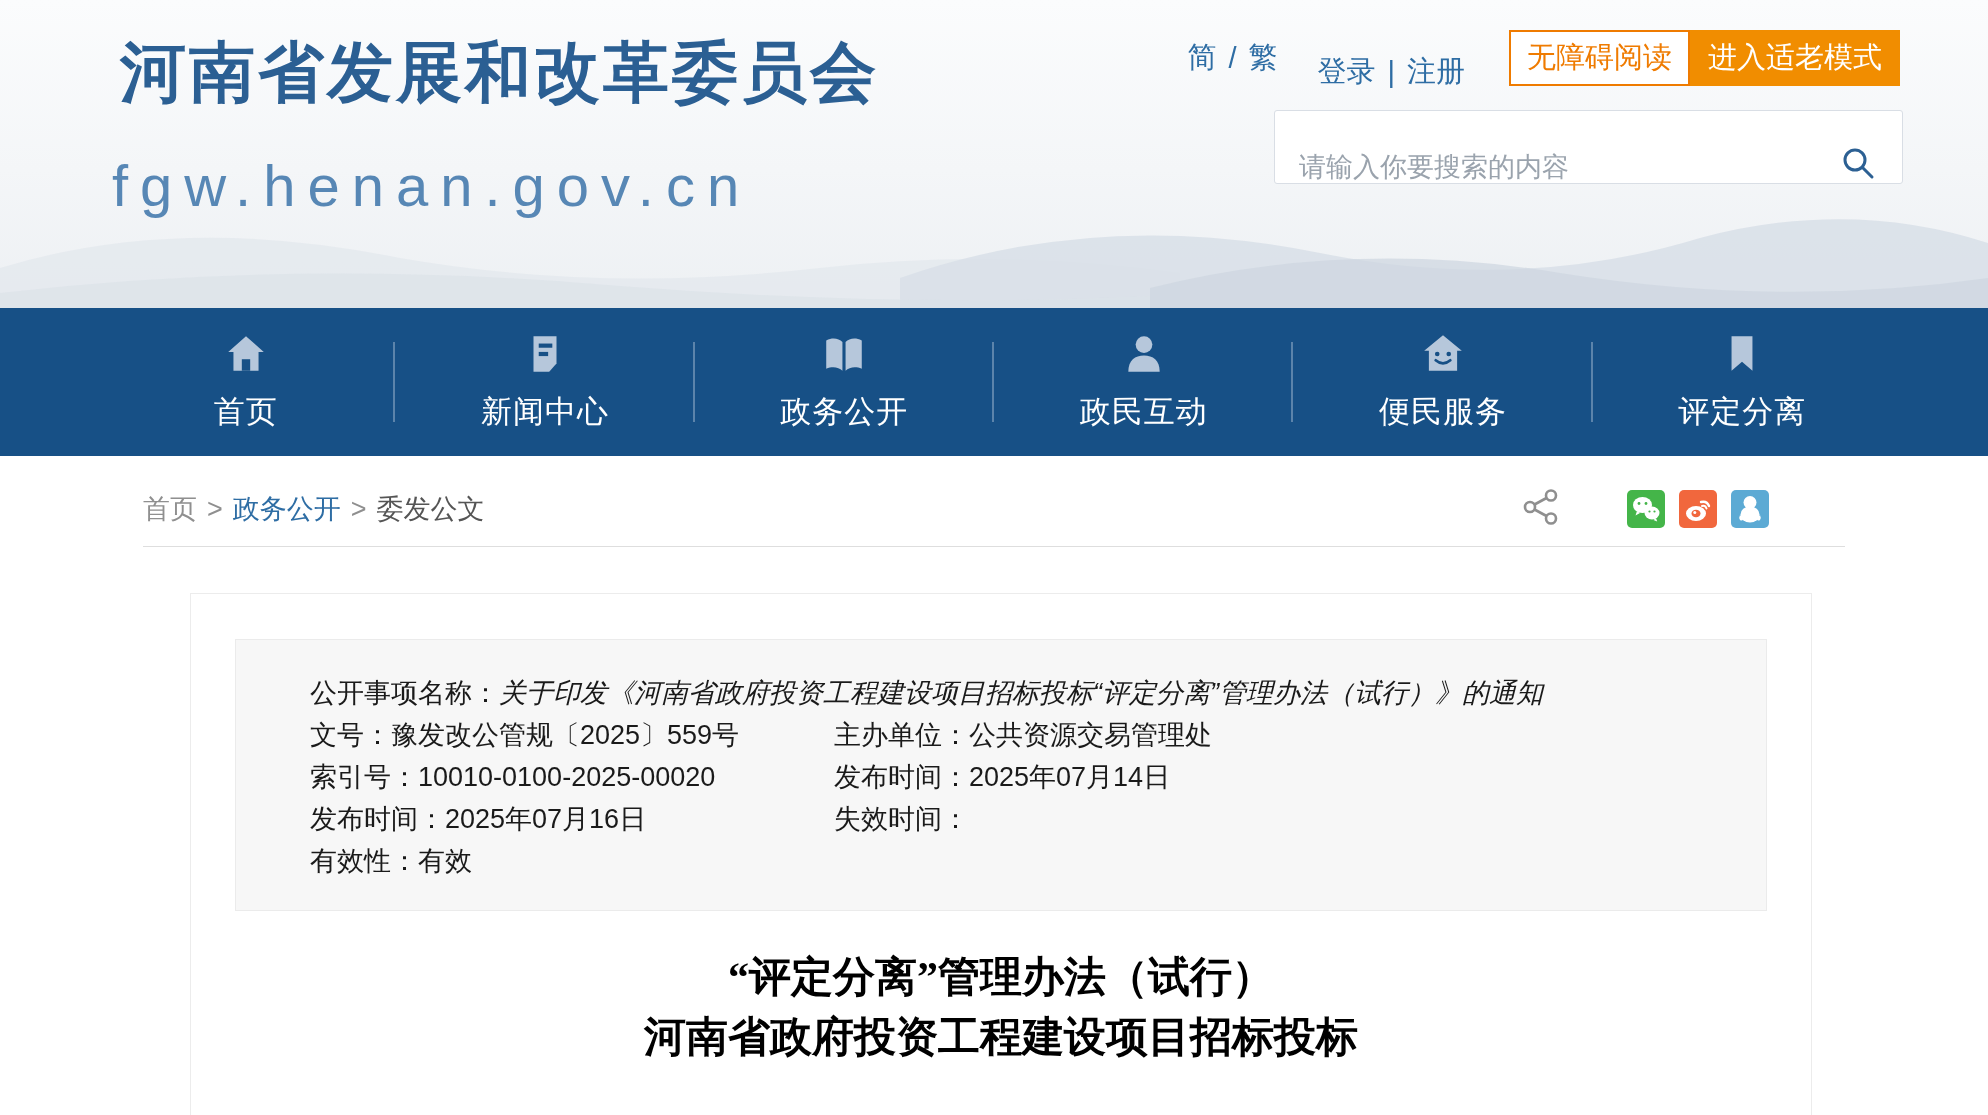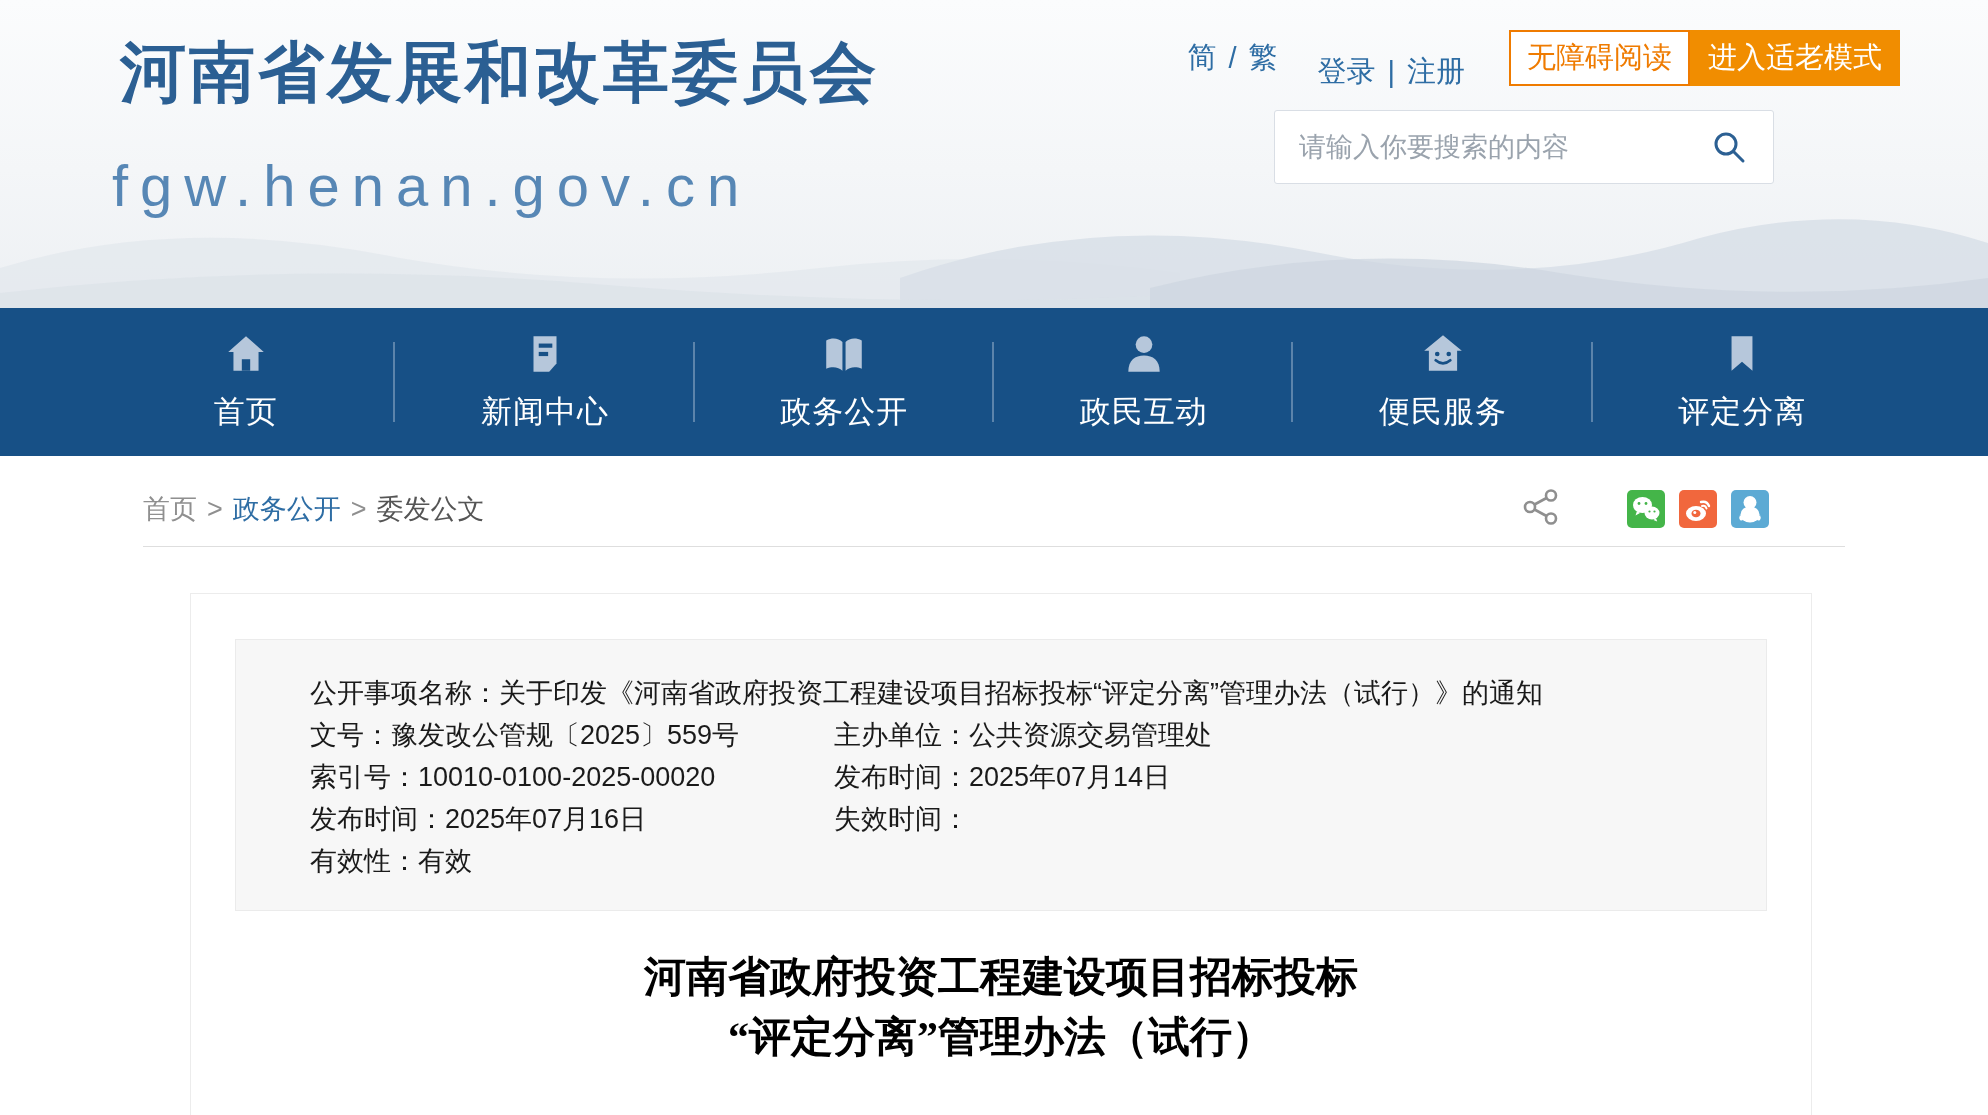--- a/index.html
+++ b/index.html
@@ -18,22 +18,22 @@
 
   .utility { position:absolute; top:30px; right:88px; height:56px; display:flex; align-items:center; }
   .util-links { display:flex; align-items:center; font-size:29px; color:#2e6da4; }
   .util-links span { cursor:pointer; }
   .util-sep { margin:0 12px; cursor:default; }
   .auth-group { margin-left:40px;margin-top:28px; }
   .btn { height:56px; display:flex; align-items:center; padding:0 16px; font-size:29px; cursor:pointer; }
   .btn-accessibility { margin-left:44px; background:#fff; border:2px solid #ef7b00; color:#ef7b00; }
   .btn-elder { background:#f18d00; border:2px solid #f18d00; color:#fff; }
 
-  .search-box { position:absolute; left:1274px; top:110px; width:500px; height:74px; background:#fff;
-                border:1px solid #d9dee5; border-radius:3px; display:flex; align-items:center; padding:0 24px; }
+  .search-box { position:absolute; left:1274px; top:110px; width:629px; height:74px; background:#fff;
+                border:1px solid #d9dee5; border-radius:3px; display:flex; align-items:flex-end; padding:0 24px; }
   .search-box input { flex:1; border:none; outline:none; background:transparent; font-size:27px; color:#333;
                       font-family:"Liberation Sans","DejaVu Sans",sans-serif; }
   .search-box input::placeholder { color:#9aa3ad; }
   .search-btn { width:40px; height:40px; display:flex; align-items:center; justify-content:center; cursor:pointer; }
 
   
   .nav { position:absolute; top:308px; left:0; width:1988px; height:148px; background:#175086; }
   .nav-inner { height:100%; margin:0 96px; display:flex; }
   .nav-item { flex:1; display:flex; flex-direction:column; align-items:center; justify-content:center;
               gap:14px; position:relative; cursor:pointer; }
@@ -58,21 +58,21 @@
   .sq-wechat { background:#44b549; }
   .sq-weibo  { background:#f1673d; }
   .sq-qq     { background:#5caad4; }
 
   
   .card { position:absolute; top:593px; left:190px; width:1622px; height:700px;
           background:#fff; border:1px solid #ececec; }
   .info-box { margin:45px 44px 0 44px; background:#f7f7f7; border:1px solid #ebebeb;
               padding:32px 40px 28px 74px; font-size:27px; color:#1a1a1a; }
   .info-line { line-height:42px; white-space:nowrap; }
-  .info-title-value { }
+  .info-title-value { font-style:italic; }
   .cell-1 { display:inline-block; width:524px; }
   .doc-title { margin-top:36px; text-align:center; font-family:"Liberation Serif","DejaVu Serif",serif;
                font-weight:bold; font-size:42px; line-height:60px; color:#000; }
 </style>
 </head>
 <body>
 
 <div class="page">
 
   <div class="header">
@@ -239,18 +239,18 @@
       </div>
       <div class="info-line">
         <span class="cell-1"><span>发布时间：</span><span>2025年07月16日</span></span><span><span>失效时间：</span><span></span></span>
       </div>
       <div class="info-line">
         <span class="cell-1"><span>有效性：</span><span>有效</span></span>
       </div>
     </div>
 
     <div class="doc-title">
+      <div>“评定分离”管理办法（试行）</div>
       <div>河南省政府投资工程建设项目招标投标</div>
-      <div>“评定分离”管理办法（试行）</div>
     </div>
   </div>
 
 </div>
 
 </body></html>

